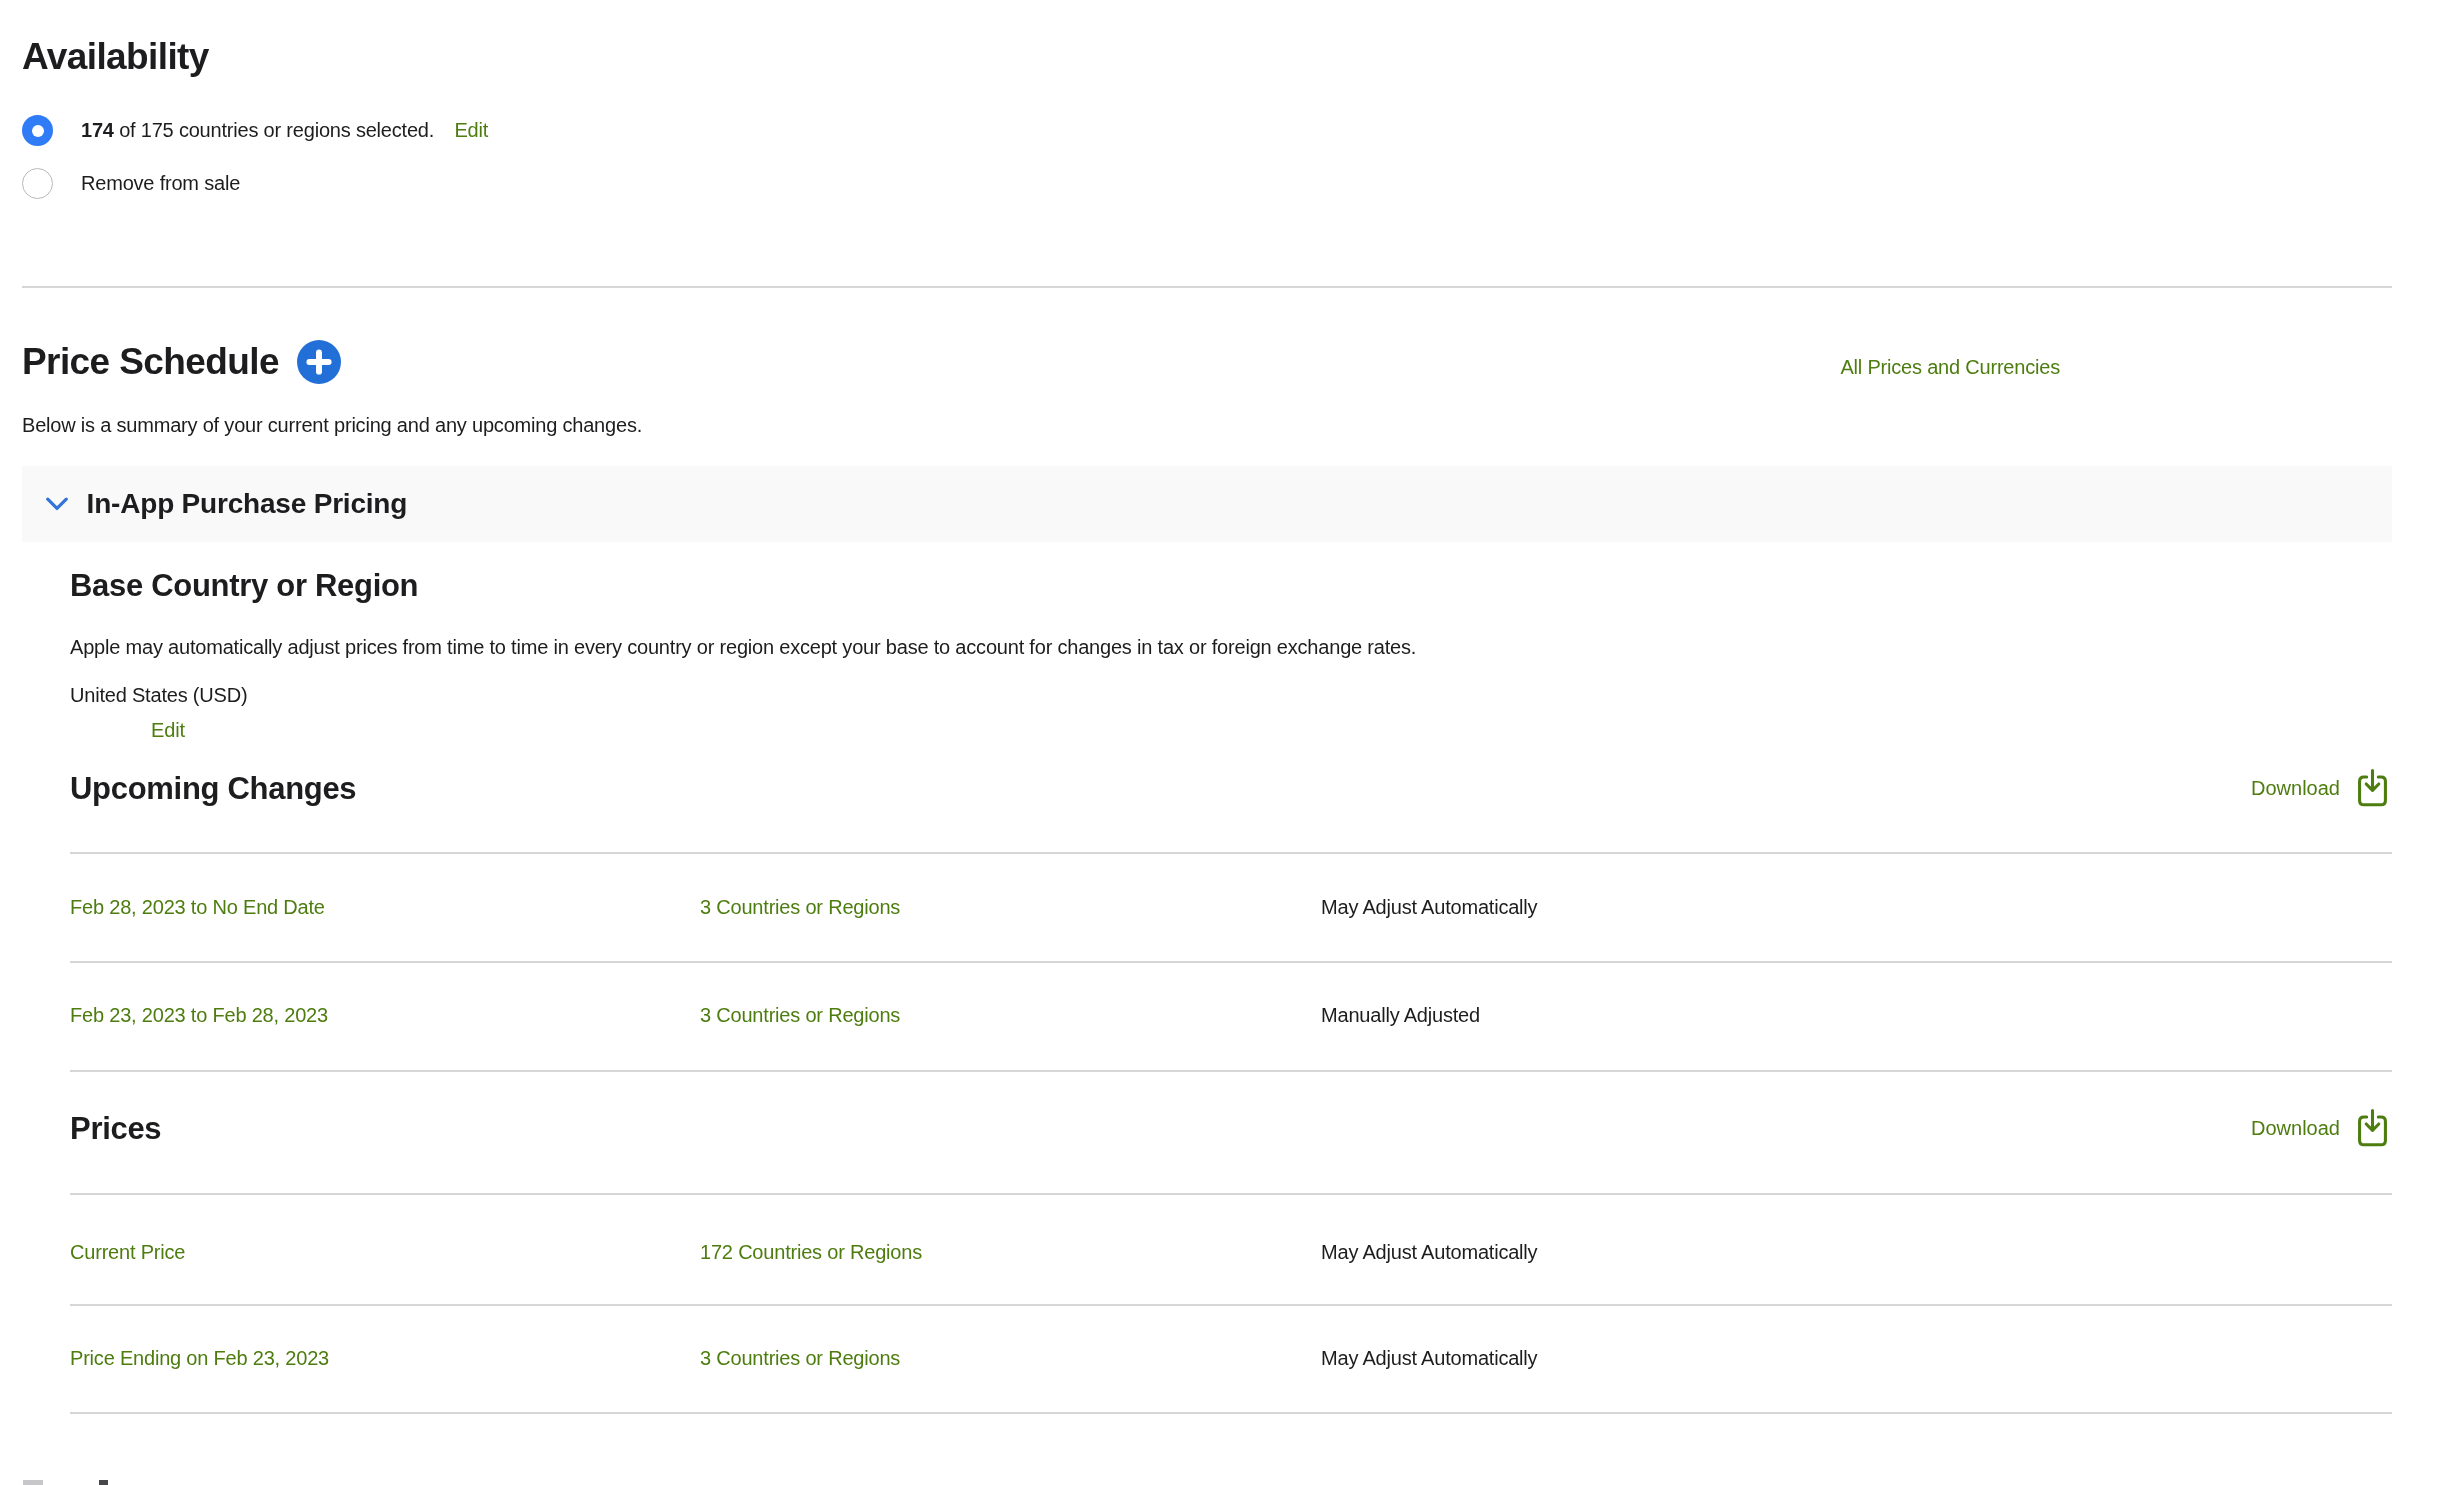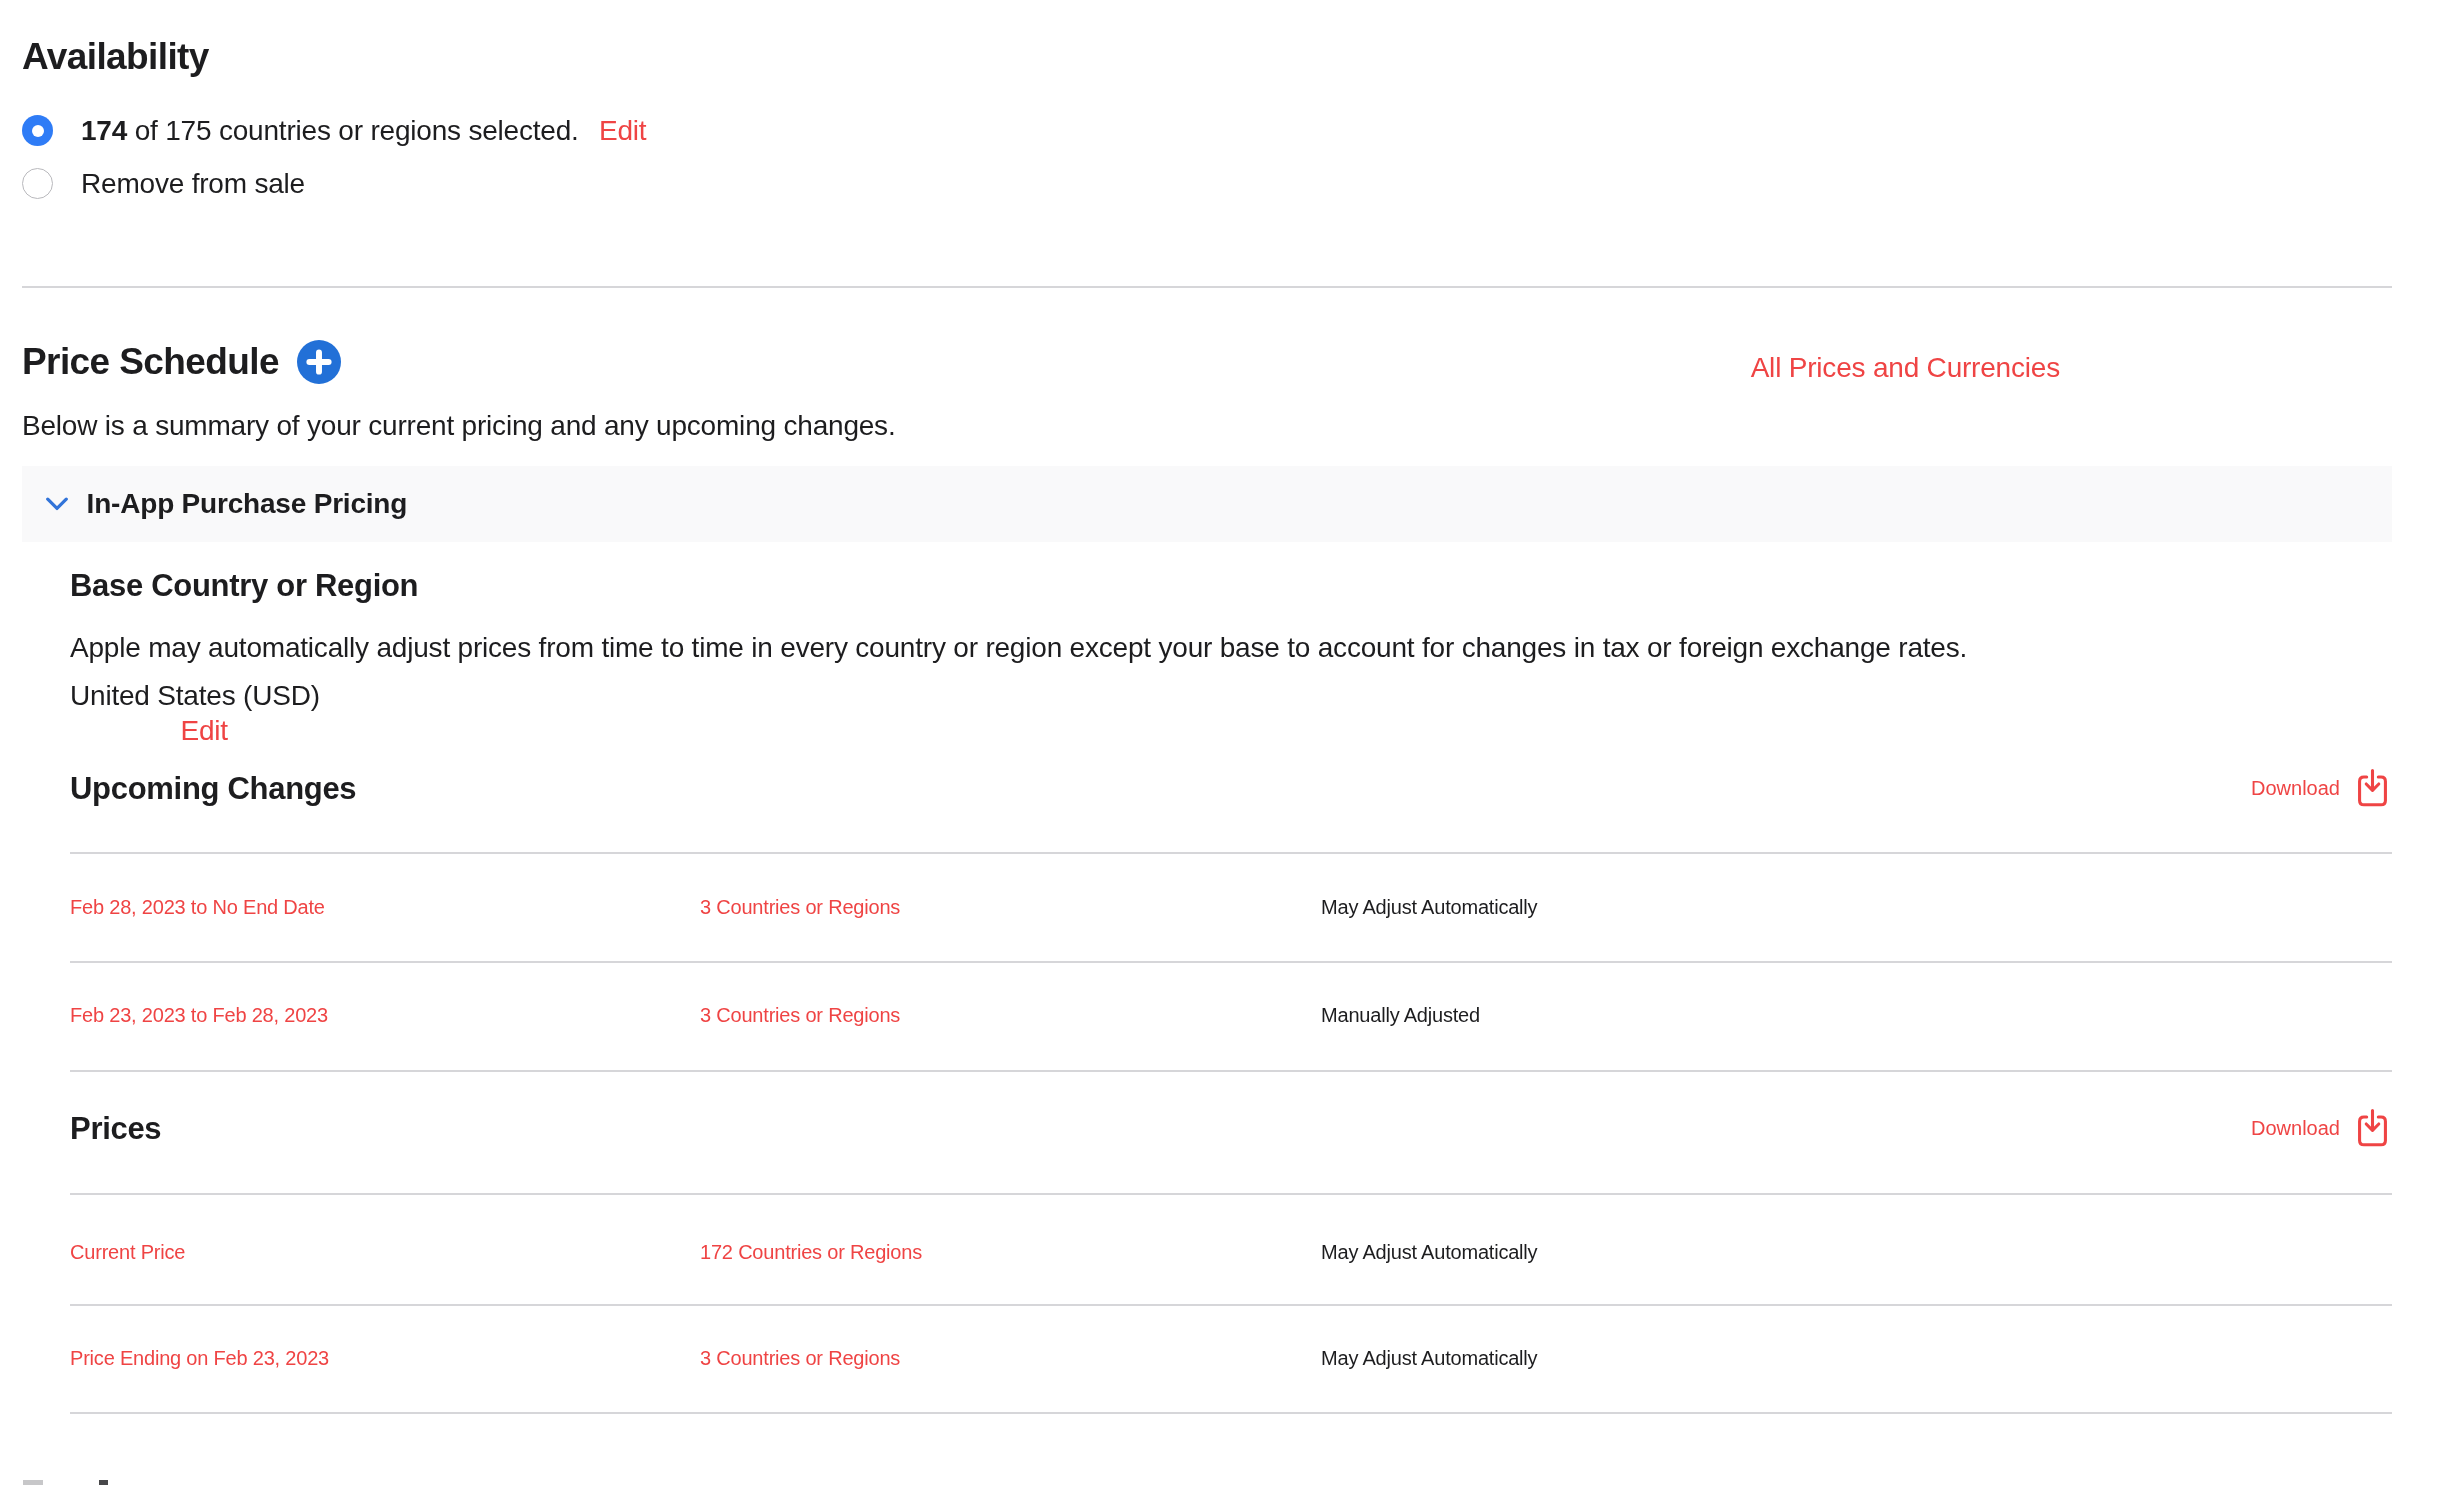--- a/index.html
+++ b/index.html
@@ -7,23 +7,23 @@
     width:2462px; height:1485px; overflow:hidden;
     font-family:"Liberation Sans","DejaVu Sans",sans-serif;
     color:#1d1d1f;
     -webkit-font-smoothing:antialiased;
   }
   .page { position:relative; width:2130px; height:1485px; }
   .abs { position:absolute; }
 
   .h1 { font-size:37px; font-weight:700; letter-spacing:-0.6px; line-height:44px; }
   .h2 { font-size:31px; font-weight:600; letter-spacing:-0.3px; line-height:41px; }
-  .body-txt { font-size:28px; line-height:35px; letter-spacing:-0.2px; }
+  .body-txt { font-size:20px; line-height:35px; letter-spacing:-0.2px; }
   .bold { font-weight:700; }
-  .link { color:#ef4444; text-decoration:none; cursor:pointer; }
+  .link { color:#4d7c0f; text-decoration:none; cursor:pointer; }
 
   .divider { position:absolute; height:1.8px; background:#d6d6d9; }
 
   
   .radio-row { position:absolute; left:22px; display:flex; align-items:center; height:37px; }
   .radio {
     width:31px; height:31px; border-radius:50%; box-sizing:border-box;
     background:#fff; border:1.8px solid #b9b9bd; margin-right:28px; flex:0 0 auto;
     position:relative;
   }

